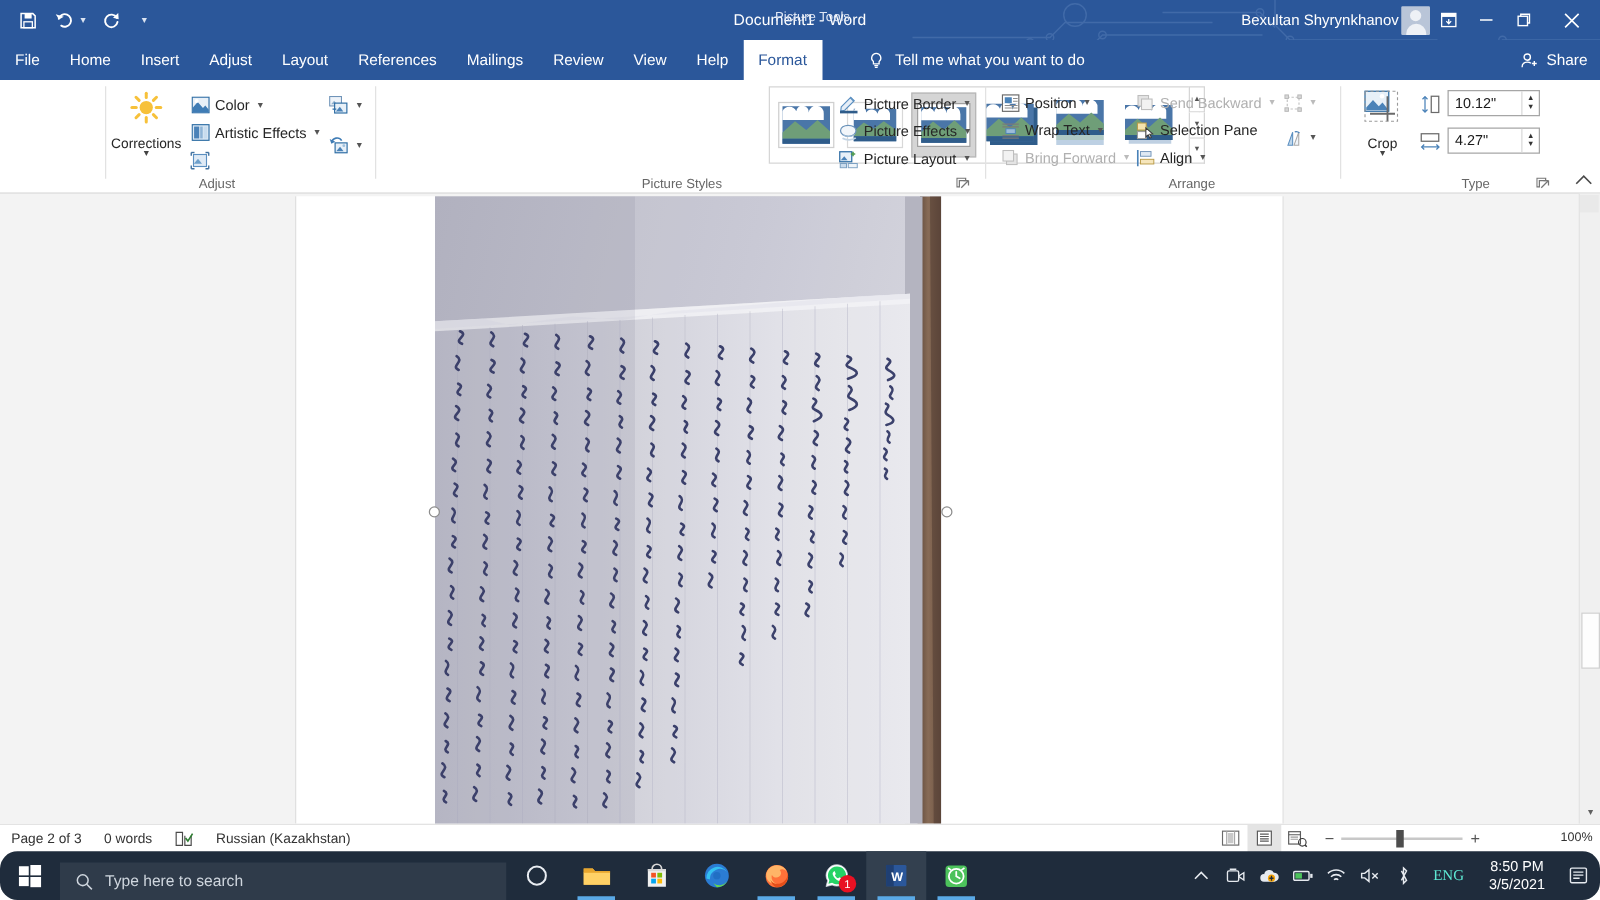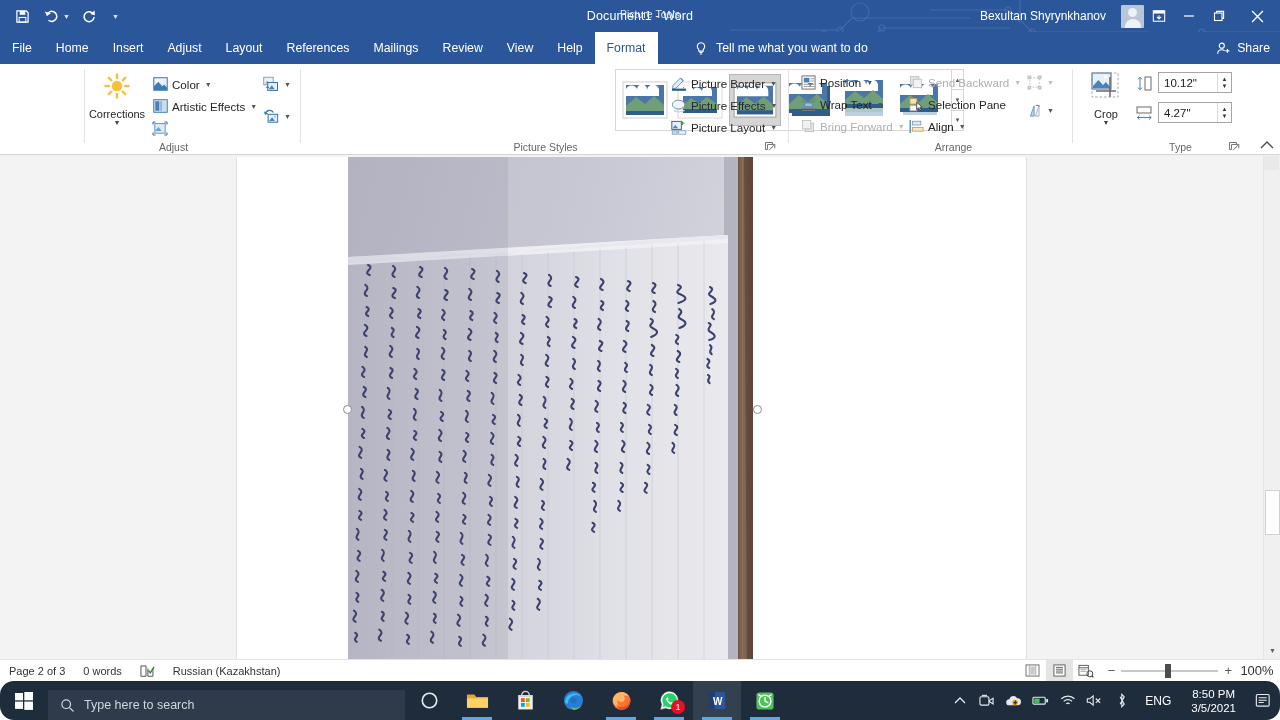--- a/index.html
+++ b/index.html
@@ -28,21 +28,21 @@
   }
   .ctx-tab {
     position:absolute; left:614px; top:3px; width:72px; height:22px;
     display:flex; align-items:center; justify-content:center;
     color:#dfe7f5; font-size:10.5px;
   }
   .tb-right {
     position:absolute; right:0; top:0; height:32px;
     display:flex; align-items:center; gap:0;
   }
-  .acct-name { color:#fff; font-size:12px; margin-right:15px; }
+  .acct-name { color:#fff; font-size:12px; margin-right:2px; }
   .avatar {
     width:23px; height:23px; background:#b9c5d8; position:relative; overflow:hidden;
     border-radius:1px;
   }
   .avatar::before { content:""; position:absolute; left:7px; top:3.5px; width:9px; height:9px; border-radius:50%; background:#eef1f6; }
   .avatar::after { content:""; position:absolute; left:3.5px; top:14px; width:16px; height:11px; border-radius:8px 8px 0 0; background:#eef1f6; }
   .tb-btn { width:30px; height:32px; display:flex; align-items:center; justify-content:center; color:#fff; }
   .tb-btn.wide { width:46px; }
   .tb-btn svg { display:block; }
 
@@ -154,38 +154,38 @@
   }
   .sb-item { padding:0 9px; height:22px; display:flex; align-items:center; gap:5px; white-space:nowrap; }
   .sb-right { margin-left:auto; display:flex; align-items:center; height:22px; }
   .viewbtn { width:27px; height:22px; display:flex; align-items:center; justify-content:center; }
   .viewbtn.on { background:#e4e4e4; }
   .zoomctl { display:flex; align-items:center; gap:6px; padding:0 8px; }
   .zslider { position:relative; width:97px; height:14px; }
   .zslider .track { position:absolute; left:0; top:6px; width:97px; height:2px; background:#c8c8c8; }
   .zslider .tick { position:absolute; left:48px; top:3px; width:1px; height:8px; background:#9a9a9a; }
   .zslider .thumb { position:absolute; left:44px; top:0; width:6px; height:14px; background:#4d4d4d; }
-  .zpct { width:40px; text-align:center; font-size:13px; padding-right:6px; }
+  .zpct { width:40px; text-align:right; font-size:10px; padding-right:6px;margin-left:48px; }
 
   
   .taskbar {
     position:absolute; left:0; top:681px; width:1280px; height:39px;
     background:#1f2c3c; display:flex; align-items:flex-end;border-radius:14px;
   }
   .startbtn { width:48px; height:39px; display:flex; align-items:center; justify-content:center; }
   .searchbox {
     width:357px; height:30px; background:#2f3b4a; display:flex; align-items:center;
     gap:9px; padding:0 12px; color:#cfd6de; font-size:12.5px;
   }
   .tbicon { width:48px; height:39px; display:flex; align-items:center; justify-content:center; position:relative; }
   .tbicon.run::after { content:""; position:absolute; bottom:0; left:9px; width:30px; height:3px; background:#5aa9e6; }
   .tbicon.active { background:#33404f; }
   .tray { margin-left:auto; display:flex; align-items:center; height:39px; color:#e6eaef; }
   .trayi { width:27px; height:39px; display:flex; align-items:center; justify-content:center; }
-  .traylang { padding:0 10px; font-size:12px; color:#ffffff; }
+  .traylang { padding:0 10px; font-size:12px; color:#5eead4;font-family:Liberation Serif, serif; }
   .trayclock { padding:0 10px; font-size:11.5px; color:#ffffff; line-height:14px; text-align:center; }
   .traynotif { width:34px; height:39px; display:flex; align-items:center; justify-content:center; }
 </style>
 </head>
 <body>
 
 <div id="app">
 
   <div class="titlebar">
     <svg class="tb-circuit" viewBox="0 0 560 64">

